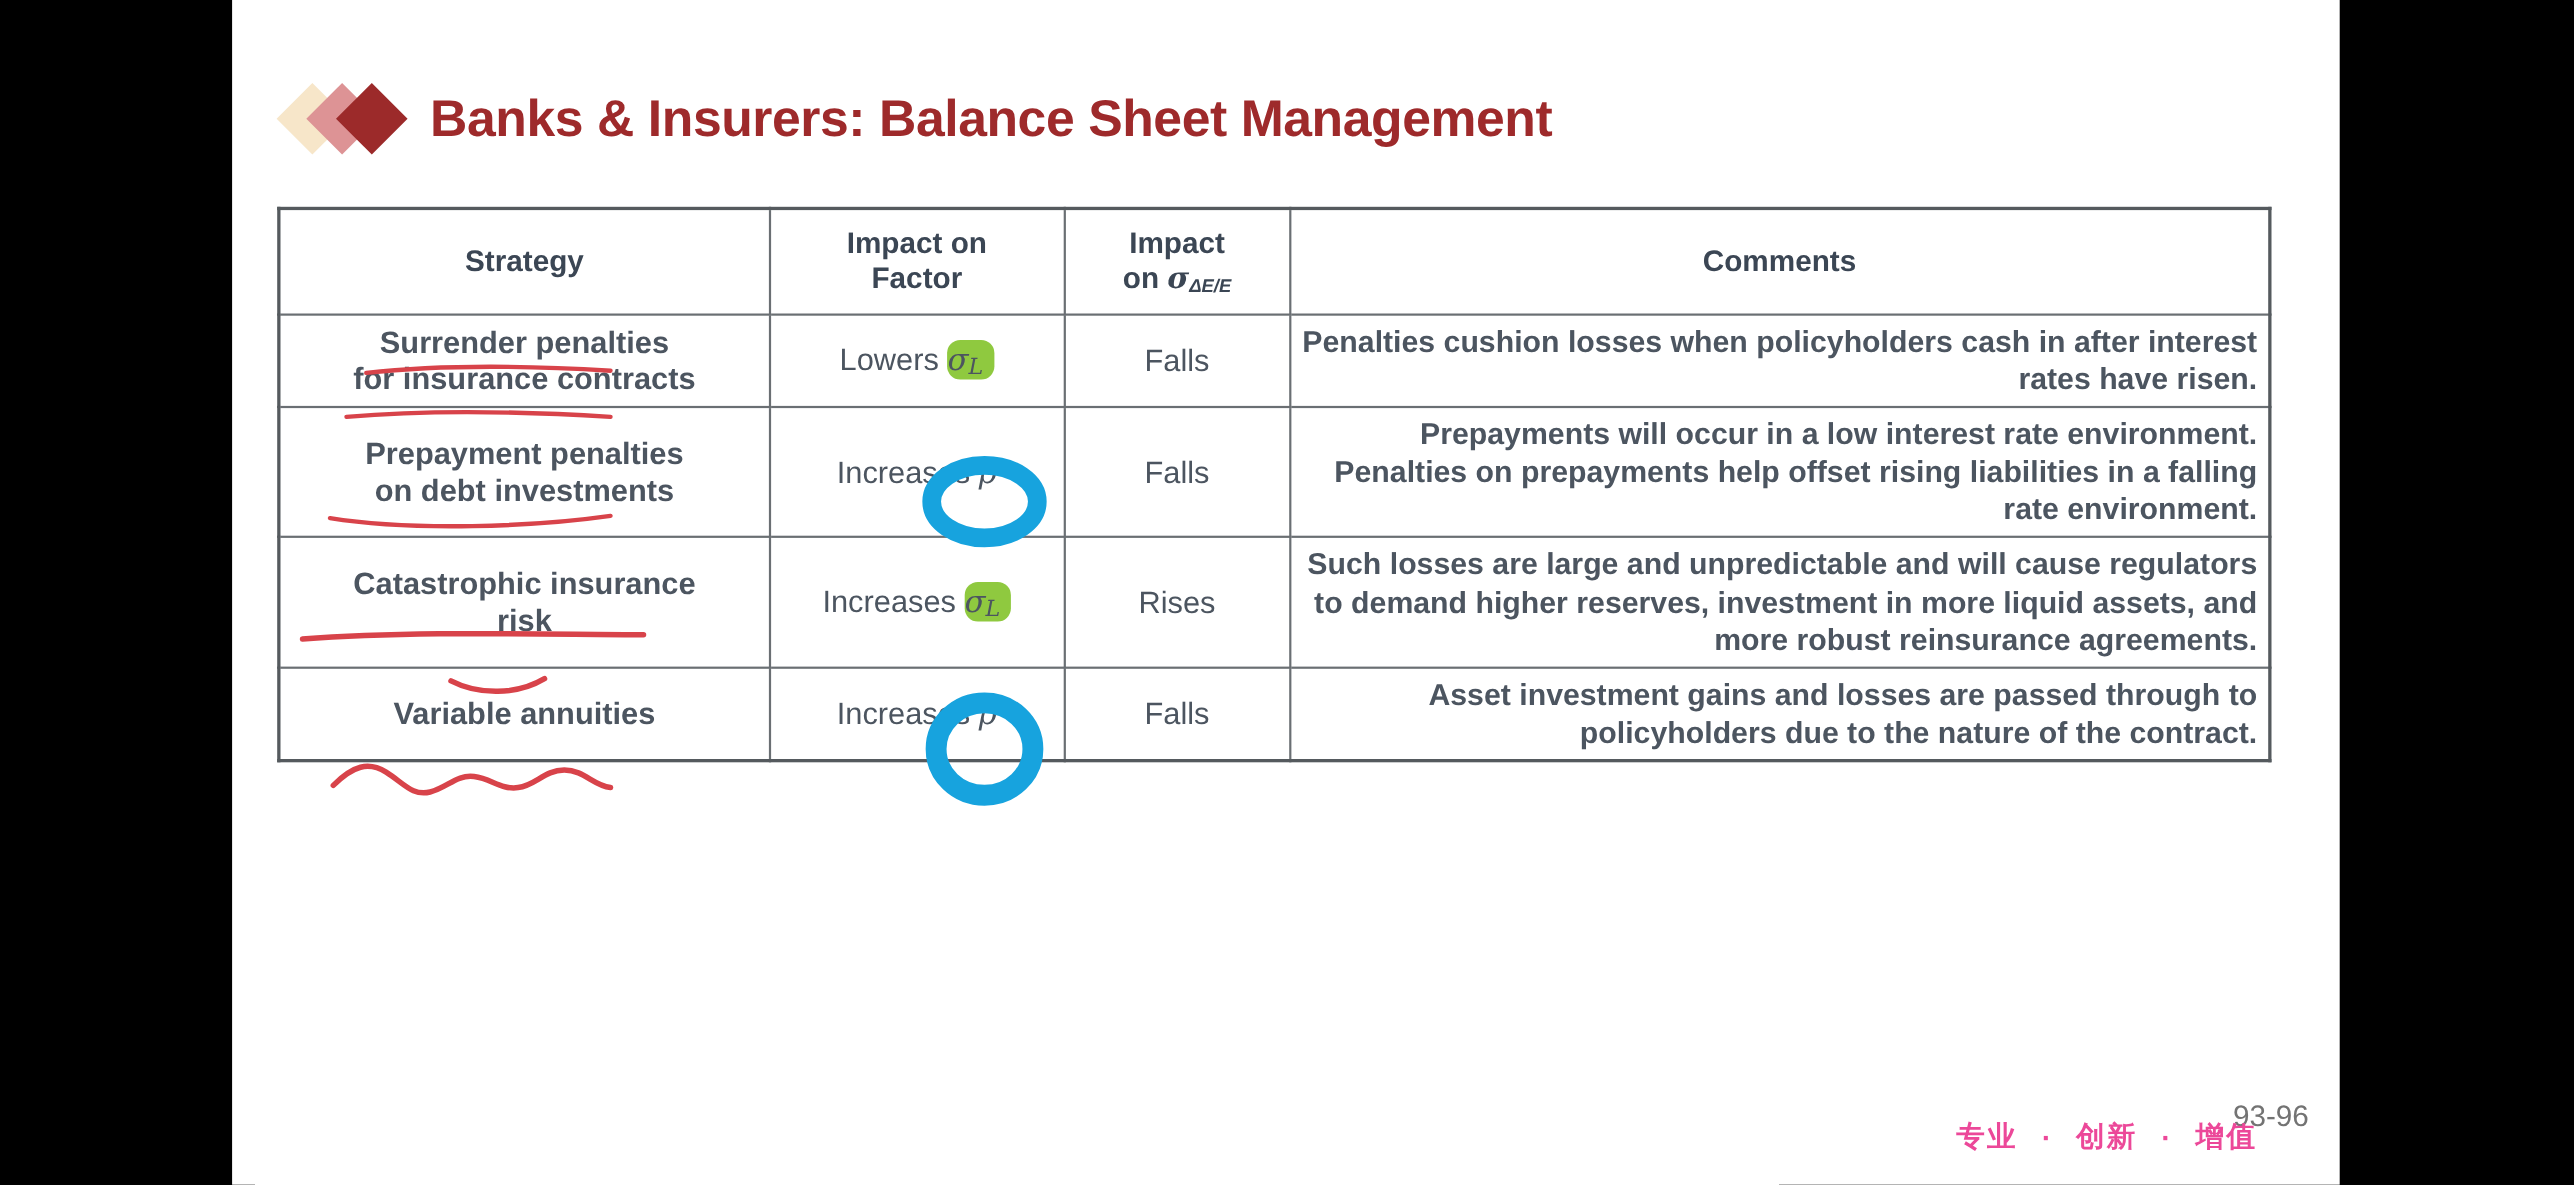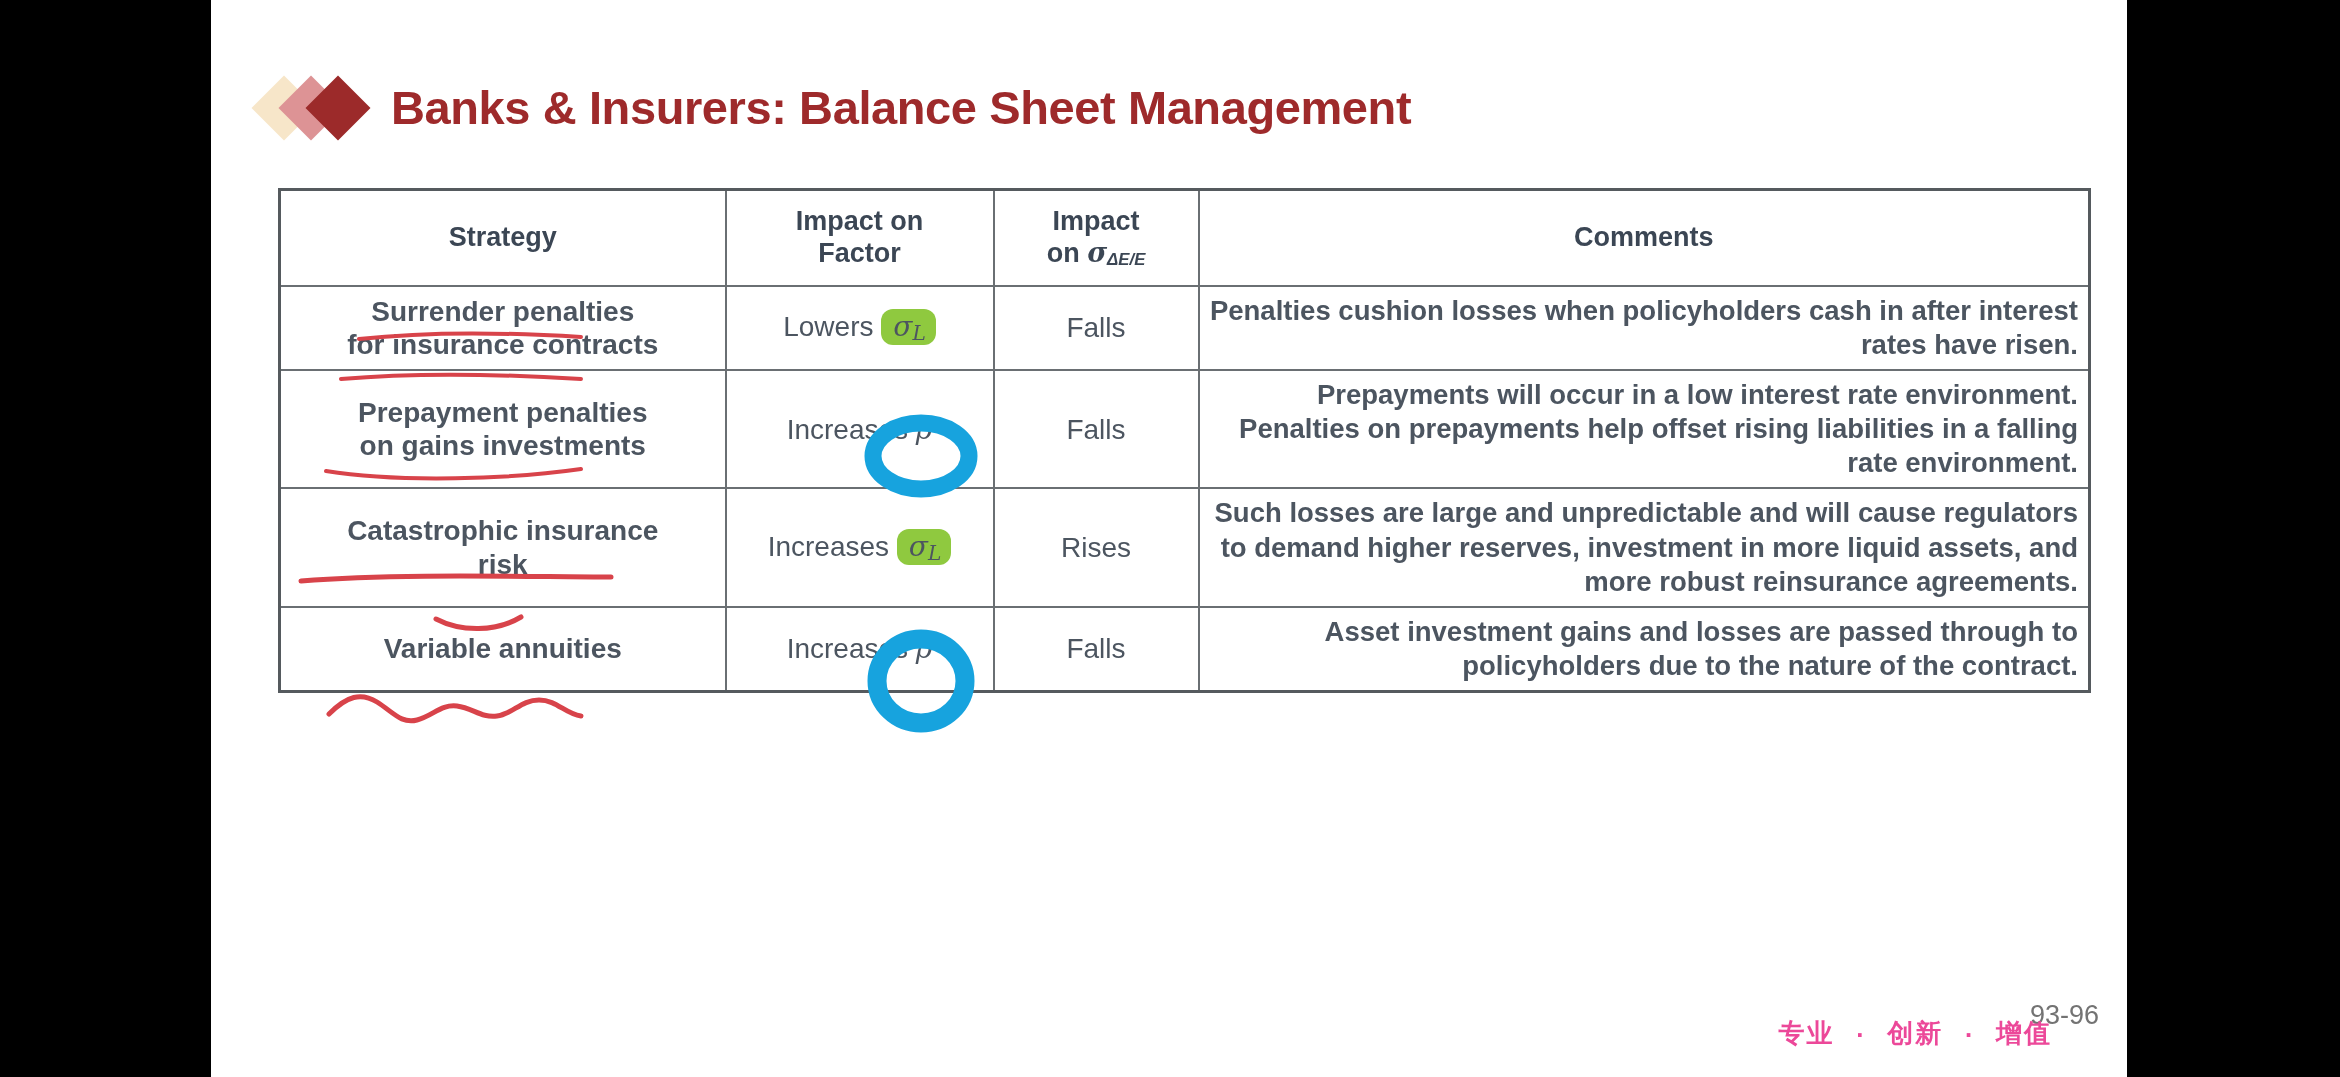--- a/index.html
+++ b/index.html
@@ -71,21 +71,21 @@
     font-weight: bold;
     color: #9e2a2b;
     letter-spacing: -0.4px;
     white-space: nowrap;
     line-height: 1;
   }
 
   
   #table-wrap {
     position: absolute;
-    left: 67px;
+    left: 41px;
     top: 188px;
     width: 1748px;
   }
   table.matrix {
     border-collapse: collapse;
     width: 100%;
     table-layout: fixed;
     border: 3px solid #555a5e;
   }
   table.matrix col.c1 { width: 446px; }
@@ -128,21 +128,21 @@
     font-style: normal;
   }
   .greek { font-family: "DejaVu Serif", serif; font-style: italic; }
   .hdr-sigma { font-family: "DejaVu Serif", serif; font-style: italic; font-weight: bold; }
   .hdr-sub { font-size: 0.62em; vertical-align: -0.2em; font-style: italic; }
 
   
   .hl-green {
     background: #8fc93f;
     border-radius: 12px;
-    padding: 2px 10px 3px 12px;
+    padding: 2px 10px 3px 0;
     box-decoration-break: clone;
   }
   .ann-svg {
     position: absolute;
     pointer-events: none;
     overflow: visible;
   }
 
   
   #page-num {
@@ -222,21 +222,21 @@
               <span>Lowers</span>
               <span class="hl-green"><span class="greek">σ</span><span class="sub greek">L</span></span>
             </td>
             <td class="sigma">Falls</td>
             <td class="comments">Penalties cushion losses when policyholders cash in after interest rates have risen.</td>
           </tr>
 
           <tr>
             <td class="strategy">
               <span>Prepayment penalties</span><br>
-              <span>on gains investments</span>
+              <span>on debt investments</span>
               <svg class="ann-svg" style="left:0;top:0;width:446px;height:160px" viewBox="0 0 446 160">
                 <path d="M45 100 C120 112, 230 108, 300 98" stroke="#d8434a" stroke-width="4" fill="none" stroke-linecap="round"></path>
               </svg>
             </td>
             <td class="factor">
               <span>Increases</span>
               <span class="greek">ρ</span>
               <svg class="ann-svg" style="left:134px;top:40px;width:120px;height:90px" viewBox="0 0 120 90">
                 <ellipse cx="60" cy="45" rx="48" ry="33" stroke="#17a3de" stroke-width="17" fill="none"></ellipse>
               </svg>

